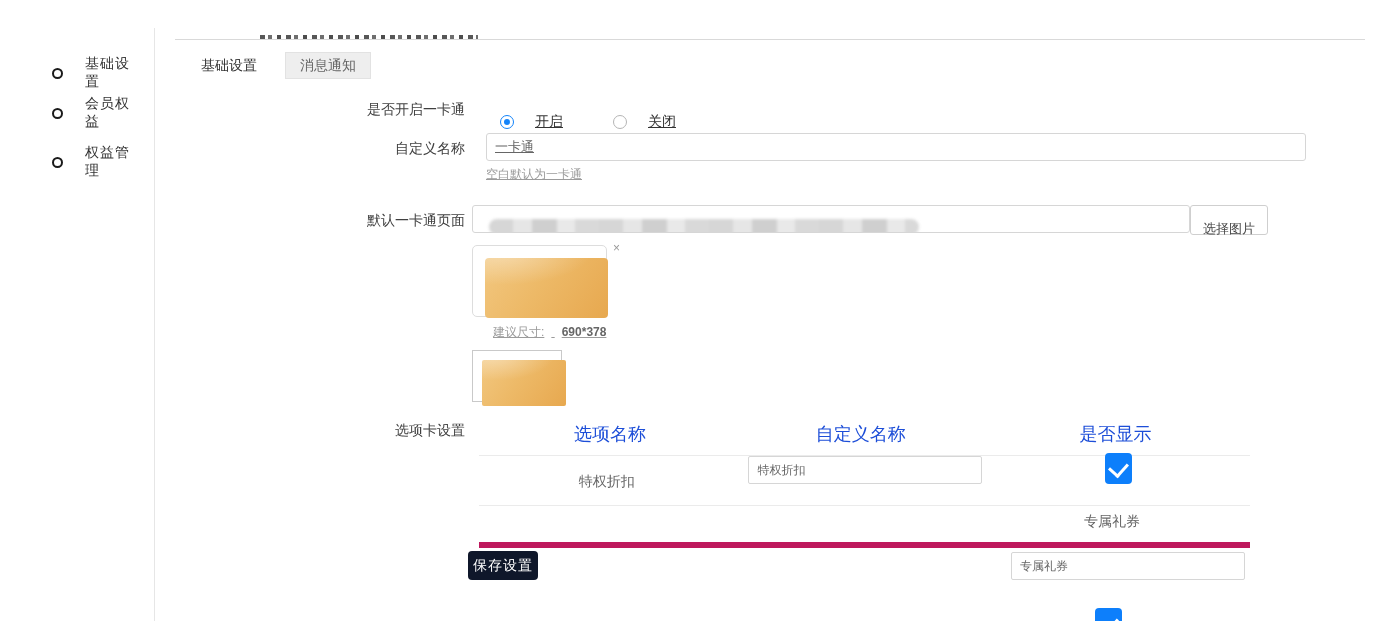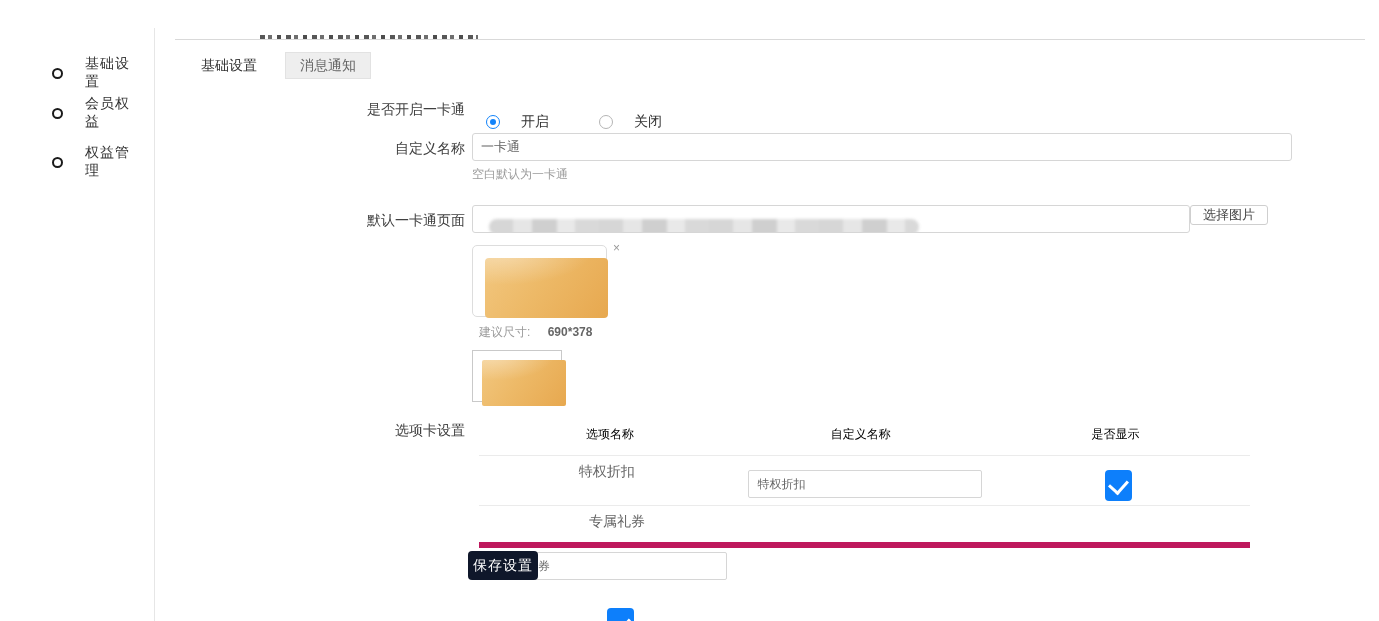--- a/index.html
+++ b/index.html
@@ -19,58 +19,58 @@
     background:repeating-linear-gradient(90deg,#3a3a3a 0 5px,transparent 5px 8px,#555 8px 12px,transparent 12px 17px,#2e2e2e 17px 21px,transparent 21px 26px); opacity:.85; }
   .topline { position:absolute; left:13px; right:0; top:4px; border-top:1px solid #d9d9d9; }
 
   .tabbar { position:absolute; left:18px; top:10px; display:flex; }
   .tab { height:27px; padding:0 14px; display:flex; align-items:center; font-size:14px; cursor:pointer; }
   .tab.active { background:#fff; color:#333; }
   .tab.inactive { background:#eeeeee; border:1px solid #e2e2e2; color:#666; }
 
   
   .row-label { position:absolute; left:0; width:303px; text-align:right; font-size:14px; color:#404040; }
-  .rc { position:absolute; left:310px; }
+  .rc { position:absolute; left:324px;text-decoration:underline; }
 
   
   .radio-group { display:flex; align-items:center; gap:22px; }
   .radio { display:flex; align-items:center; gap:7px; cursor:pointer; font-size:14px; color:#333; }
   .radio .rb { width:14px; height:14px; border-radius:50%; position:relative; }
   .radio .rb.on { border:1px solid #1283fa; }
   .radio .rb.on::after { content:""; position:absolute; left:3px; top:3px; width:6px; height:6px; border-radius:50%; background:#1283fa; }
   .radio .rb.off { border:1px solid #b5b5b5; background:#fff; }
 
   
   .text-input { height:28px; border:1px solid #d6d6d6; border-radius:3px; padding:0 8px; font-size:13px; color:#666; background:#fff; font-family:inherit; outline:none; }
   .hint { font-size:12px; color:#9b9b9b; }
 
   .redact-wrap { position:absolute; left:310px; width:718px; height:28px; border:1px solid #d6d6d6; border-radius:3px; background:#fff; overflow:hidden; }
   .redact-strip { position:absolute; left:9px; top:6px; width:430px; height:16px; border-radius:8px;
     background:repeating-linear-gradient(90deg,#d6d6d6 0 24px,#e6e6e6 24px 43px,#cfcfcf 43px 68px,#e9e9e9 68px 86px,#d9d9d9 86px 110px);
     filter:blur(1.5px); }
-  .btn-plain { height:20px; padding:0 12px; background:#fff; border:1px solid #cfcfcf; border-radius:3px; font-size:13px; color:#444; cursor:pointer; font-family:inherit; }
+  .btn-plain { height:20px; padding:14px 12px; background:#fff; border:1px solid #cfcfcf; border-radius:3px; font-size:13px; color:#444; cursor:pointer; font-family:inherit; }
 
   
   .preview-box { position:absolute; left:310px; width:135px; height:72px; border:1px solid #ddd; border-radius:5px; background:#fff; padding:5px; }
   .gold-card { width:100%; height:100%; border-radius:4px;
     background:
       radial-gradient(130% 100% at 15% -10%, rgba(255,255,255,0.38), rgba(255,255,255,0) 55%),
       linear-gradient(125deg,#f2c77f 0%,#edb967 45%,#e7a84f 100%); }
   .close-x { position:absolute; font-size:12px; color:#999; cursor:pointer; line-height:1; }
   .small-img { position:absolute; left:310px; width:90px; height:52px; border:1px solid #c9c9c9; padding:2px; background:#fff; }
 
   
   .opt-table { position:absolute; left:310px; width:785px; }
   .t-head { display:flex; height:28px; align-items:center; }
-  .t-row { display:flex; height:43px; align-items:flex-start; border-top:1px solid #ebebeb; }
+  .t-row { display:flex; height:43px; align-items:flex-end; border-top:1px solid #ebebeb; }
   .opt-table .b-bottom { border-bottom:6px solid #be185d;flex-direction:column; }
   .c1 { width:34%; text-align:center; }
   .c2 { width:31%; text-align:center; }
   .c3 { width:35%; text-align:center; }
-  .th { font-size:12px; color:#000000; }
+  .th { font-size:18px; color:#1d4ed8; }
   .td-name { font-size:14px; color:#666; }
   .cell-input { width:234px; height:28px; border:1px solid #d6d6d6; border-radius:2px; padding:0 8px; font-size:12px; color:#666; font-family:inherit; outline:none; }
   .checkbox { display:inline-block; width:27px; height:31px; background:#0d7ffb; border-radius:4px; position:relative; cursor:pointer; vertical-align:middle; }
   .checkbox::after { content:""; position:absolute; left:7px; top:6px; width:10px; height:14px; border:solid #fff; border-width:0 3.5px 3.5px 0; transform:rotate(42deg); }
 
   .save-btn { position:absolute; left:306px; top:516px; width:70px; height:29px; background:#0f172a; color:#fff; border:none; border-radius:4px; font-size:14px; cursor:pointer; font-family:inherit; letter-spacing:1px; }
 </style>
 </head>
 <body>
 

